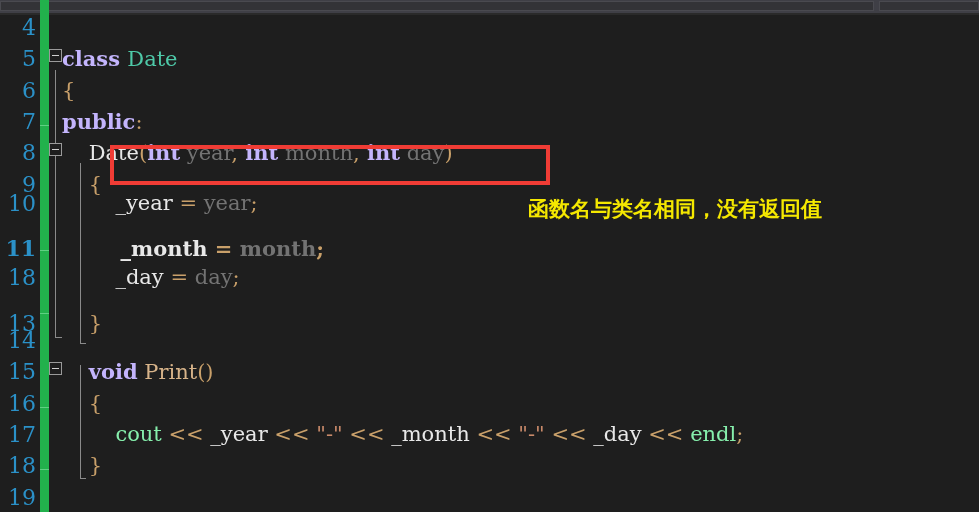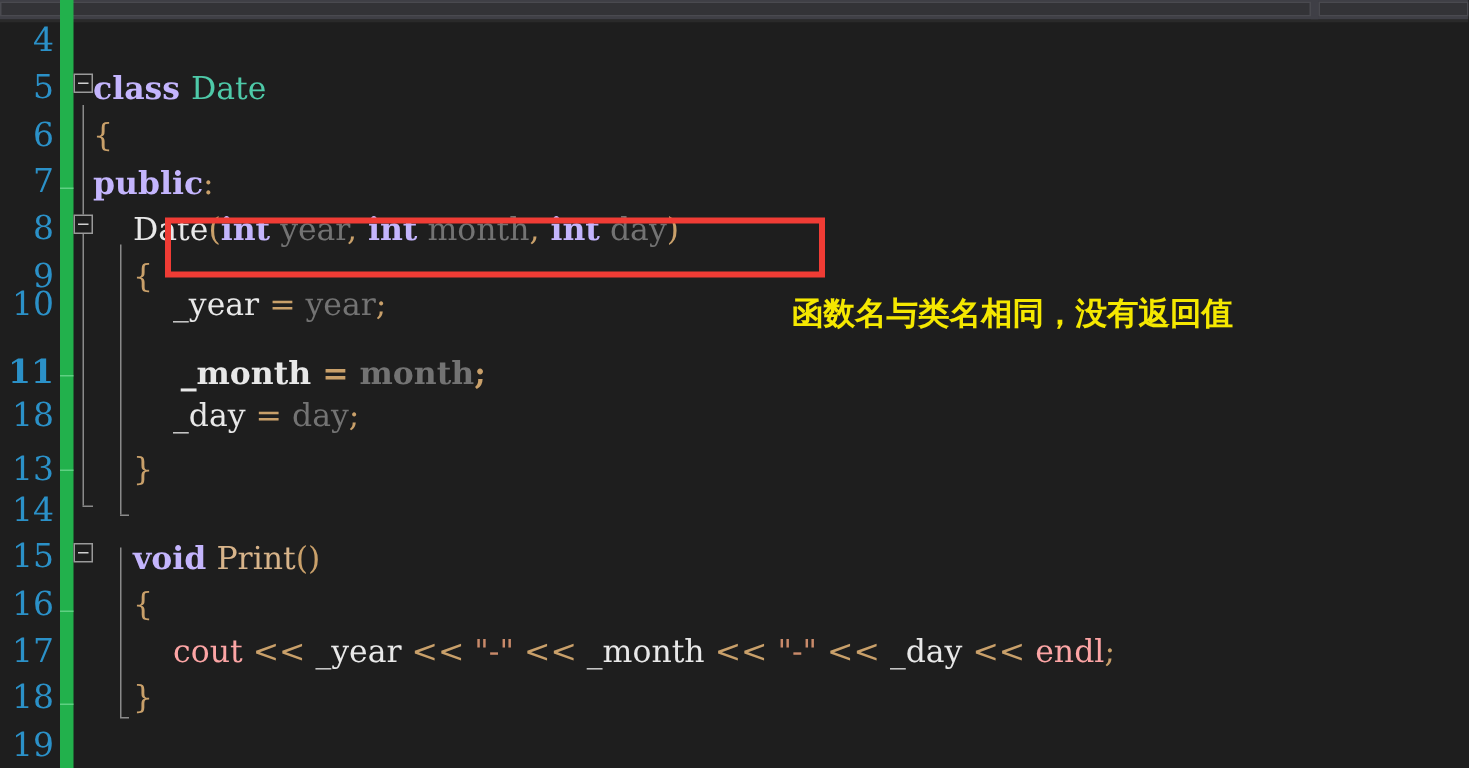--- a/index.html
+++ b/index.html
@@ -106,21 +106,21 @@
 
   
   .kw   { color: #c4b5fd; font-weight: bold; }           
   .type { color: #4ec9a8; }           
   .fn   { color: #d8b48a; }           
   .punc { color: #c9a06a; }           
   .op   { color: #c9a06a; }           
   .mem  { color: #e8e8e8; }           
   .param{ color: #737373; }           
   .str  { color: #c98a6a; }           
-  .plain{ color: #fca5a5; }           
+  .plain{ color: #86efac; }           
 
   
   .fold {
     position: absolute;
     width: 13px;
     height: 13px;
     border: 1px solid #9a9a9a;
     background: #1e1e1e;
     box-sizing: border-box;
   }
@@ -222,21 +222,21 @@
           <div class="code"><span class="plain">        </span><span class="mem">_year</span><span class="op"> = </span><span class="param">year</span><span class="punc">;</span></div>
         </div>
         <div class="row" style="top: 218px; font-weight: bold;">
           <div class="lineno">11</div>
           <div class="code"><span class="plain">        </span><span class="mem">_month</span><span class="op"> = </span><span class="param">month</span><span class="punc">;</span></div>
         </div>
         <div class="row" style="top: 247.4px;">
           <div class="lineno">18</div>
           <div class="code"><span class="plain">        </span><span class="mem">_day</span><span class="op"> = </span><span class="param">day</span><span class="punc">;</span></div>
         </div>
-        <div class="row" style="top: 283px;">
+        <div class="row" style="top: 293px;">
           <div class="lineno">13</div>
           <div class="code"><span class="plain">    </span><span class="punc">}</span></div>
         </div>
         <div class="row" style="top: 310px;">
           <div class="lineno">14</div>
           <div class="code"></div>
         </div>
         <div class="row" style="top: 341.3px;">
           <div class="lineno">15</div>
           <div class="code"><span class="plain">    </span><span class="kw">void</span><span class="plain"> </span><span class="fn">Print</span><span class="punc">()</span></div>

